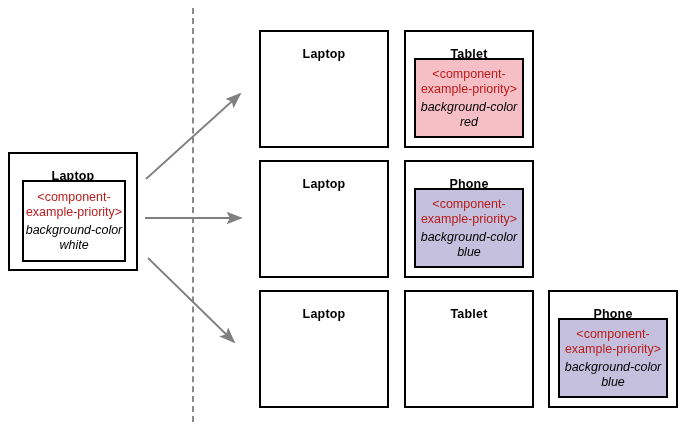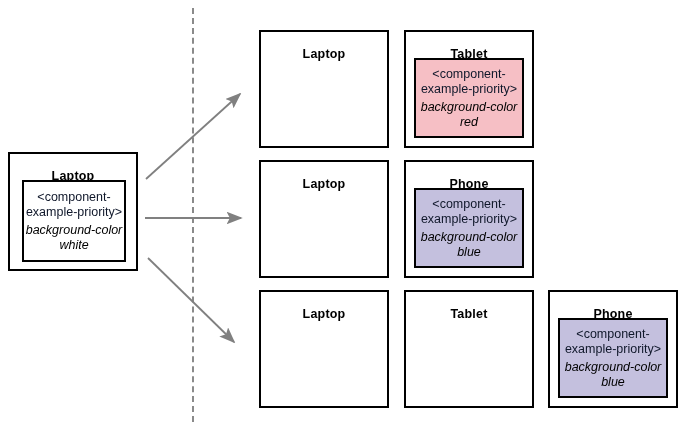--- a/index.html
+++ b/index.html
@@ -52,21 +52,21 @@
     border: 2px solid #000000;
     display: flex;
     flex-direction: column;
     align-items: center;
     justify-content: center;
   }
   .component-name {
     font-size: 12.5px;
     line-height: 15px;
     text-align: center;
-    color: #0f172a;
+    color: #b91c1c;
     white-space: pre-line;
   }
   .component-prop {
     font-size: 12.5px;
     line-height: 15px;
     text-align: center;
     color: #000000;
     font-style: italic;
     white-space: pre-line;
     margin-top: 3px;

